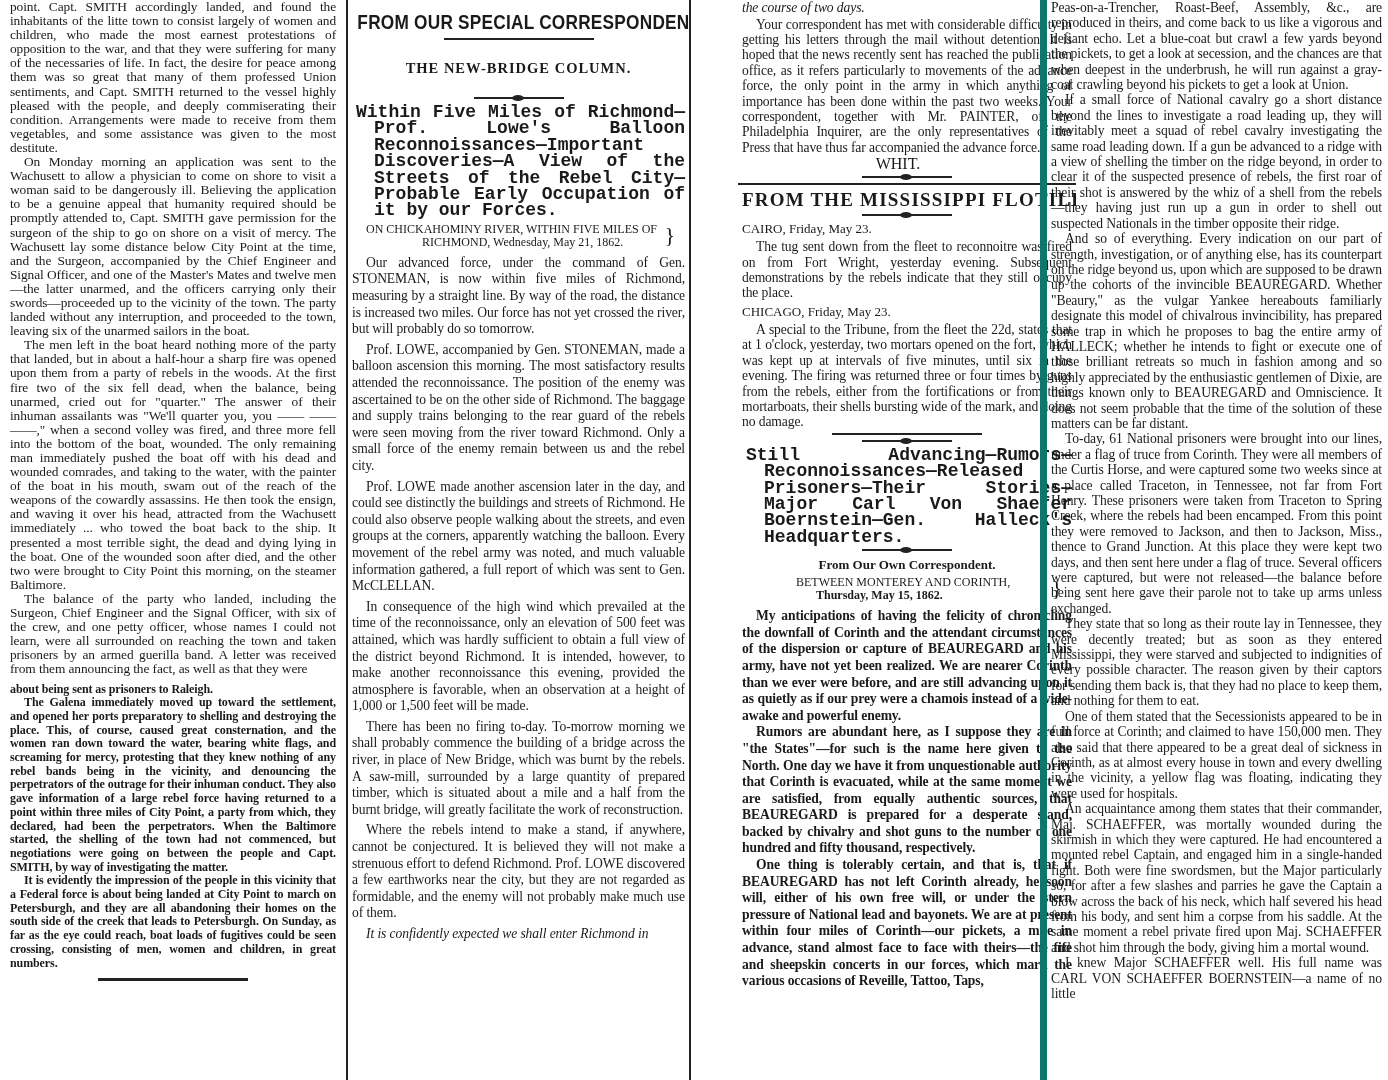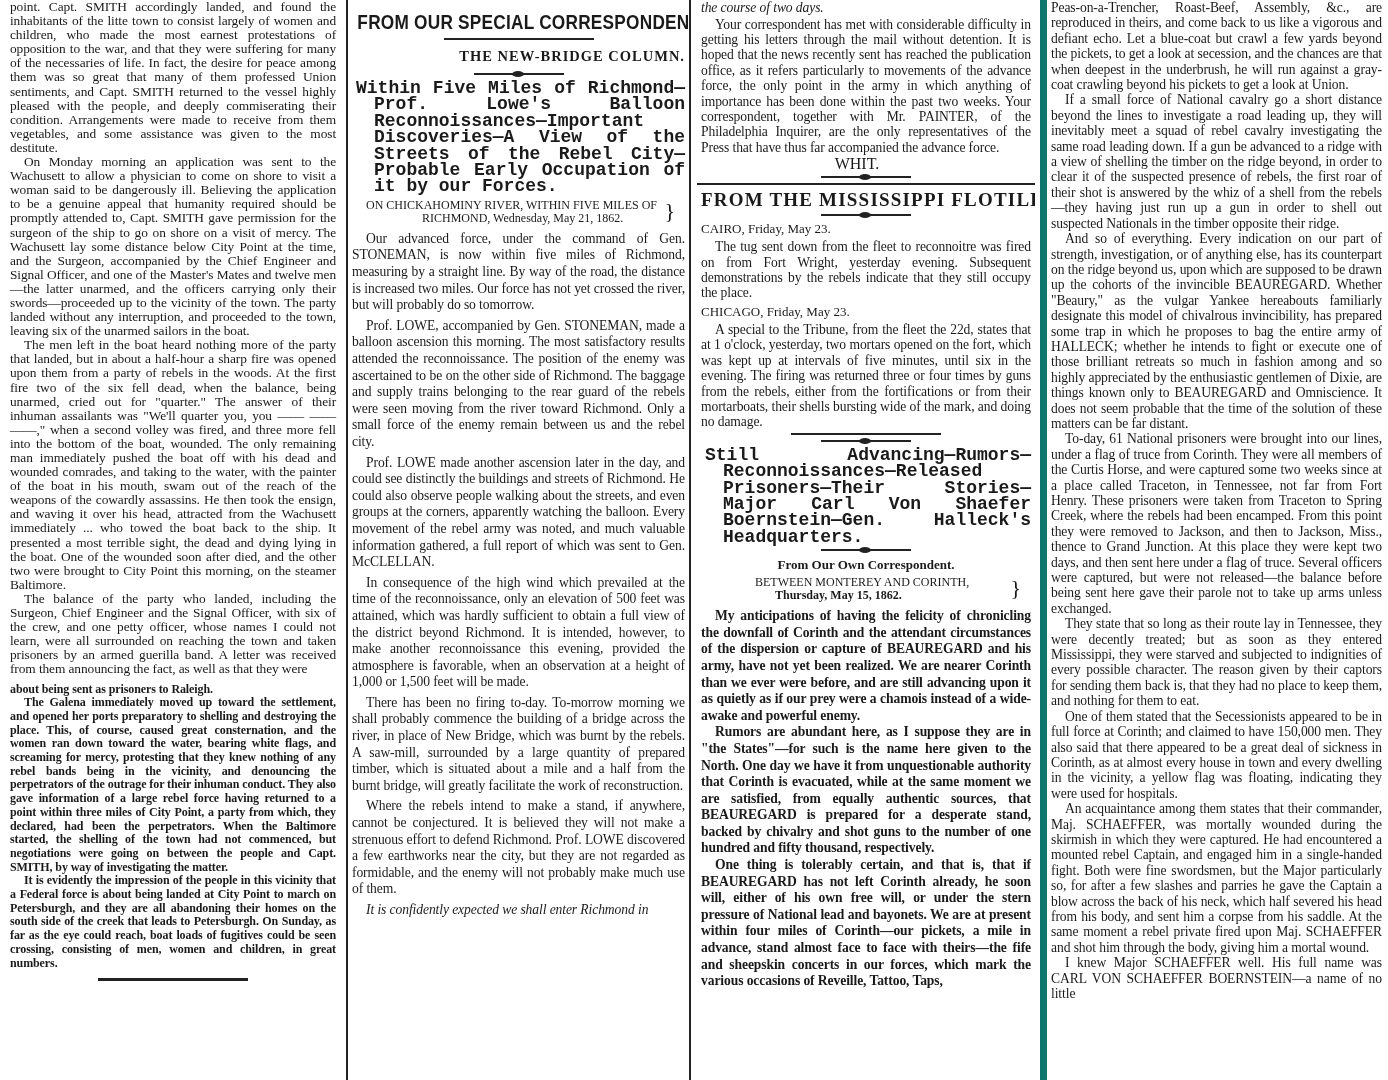--- a/index.html
+++ b/index.html
@@ -8,21 +8,21 @@
     background: #ffffff; color: #1a1a1a;
     font-family: "Liberation Serif", "DejaVu Serif", serif;
   }
   .page { position: relative; width: 1388px; height: 828px; }
   .col {
     position: absolute; top: 0; height: 1080px; overflow: hidden;
     box-sizing: border-box; padding: 0 4px;
   }
   .col1 { left: 6px; width: 334px; }
   .col2 { left: 346px; width: 345px; border-left: 2px solid #222; border-right: 2px solid #222; }
-  .col3 { left: 697px; width: 338px; }
+  .col3 { left: 738px; width: 338px; }
   .col4 { left: 1040px; width: 346px; border-left: 7px solid #0f766e; }
   p {
     margin: 0; text-align: justify; font-size: 14.2px; line-height: 14.6px;
     text-indent: 14px; letter-spacing: -0.1px;
   }
   p.noindent { text-indent: 0; }
   .col1 p { font-size: 13.4px; line-height: 14.1px; }
   .col1 p.bold { font-weight: bold; font-size: 12px; line-height: 13.7px; }
   .col2 p, .col3 p, .col4 p { font-size: 13.6px; line-height: 16.6px; }
   .col3 p.dense, .col4 p.dense { line-height: 15.4px; }
@@ -33,22 +33,22 @@
     transform: scaleX(0.82); transform-origin: center;
     white-space: nowrap; margin: 10px -30px 4px; letter-spacing: 0.3px;
   }
   .rule { width: 90px; height: 2px; background: #222; margin: 3px auto 5px; position: relative; }
   .rule.ornament::after {
     content: ""; position: absolute; left: 38px; top: -2px;
     width: 12px; height: 6px; background: #222; border-radius: 50%;
   }
   .rule.wide { width: 150px; }
   .head2 {
-    font-weight: bold; text-align: right; font-size: 14.5px;
-    letter-spacing: 1px; margin: 8px 0;
+    font-weight: bold; text-align: center; font-size: 14.5px;
+    letter-spacing: 1px; margin: 20px 0;
   }
   .head-big {
     font-weight: bold; text-align: center; font-size: 19px;
     letter-spacing: 1.2px; margin: 4px 0 2px; white-space: nowrap;
   }
   .deck {
     font-weight: bold; font-size: 18px; line-height: 16.4px;
     text-indent: -18px; padding-left: 22px; margin: 4px 0 4px;
     text-align: justify;
     font-family: Liberation Mono, monospace;

